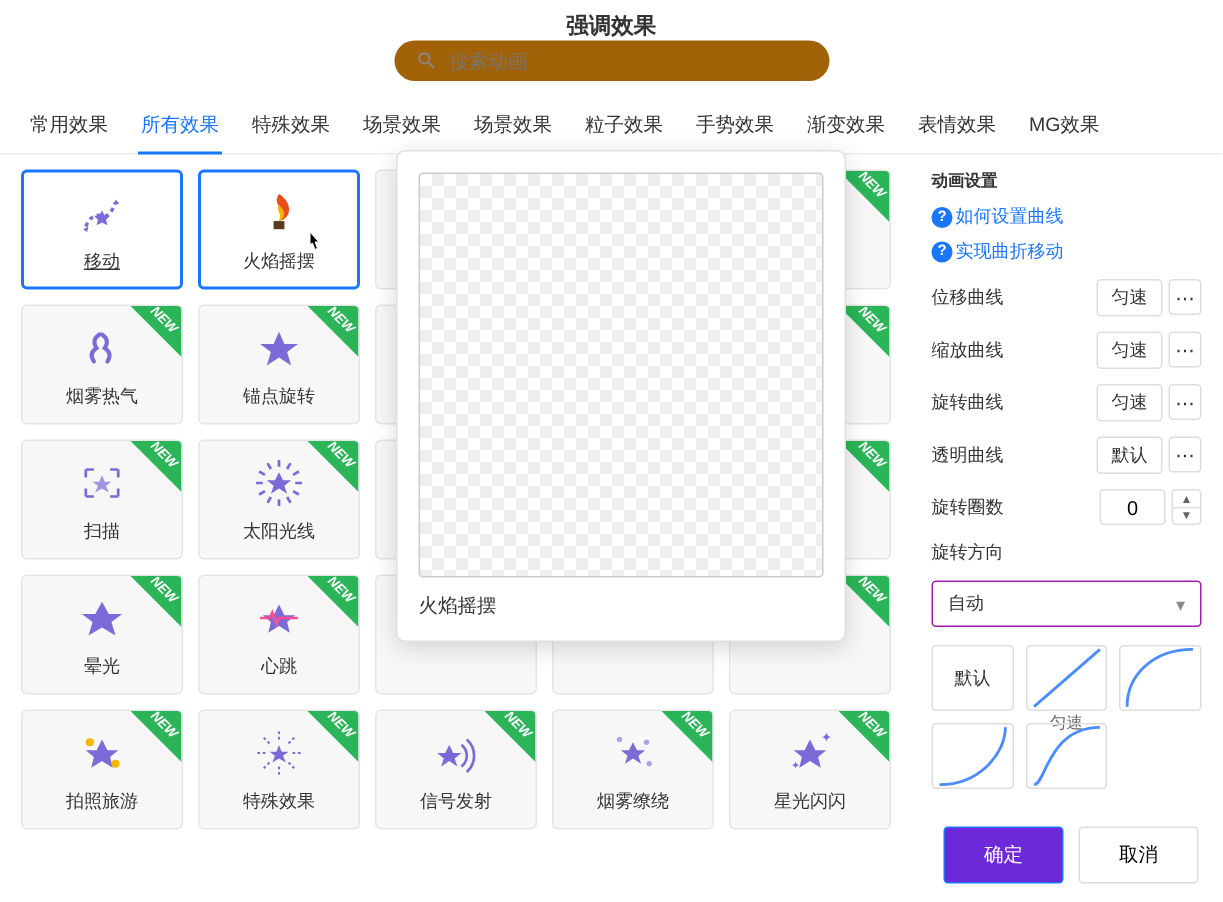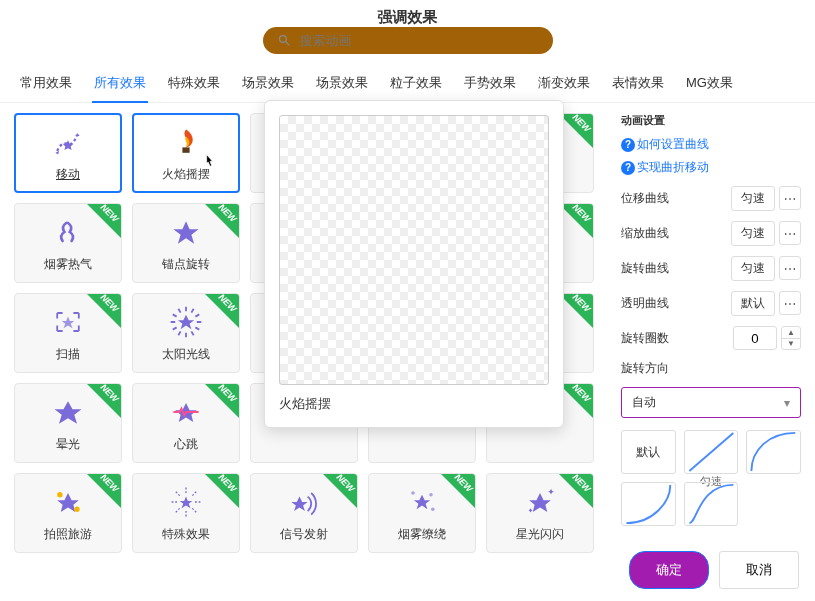--- a/index.html
+++ b/index.html
@@ -41,21 +41,21 @@
 .stepper { border: 1px solid #ddd; width: 20px; height: 24px; border-radius: 3px; display: flex; flex-direction: column; }
 .stepper div { flex: 1; display: flex; align-items: center; justify-content: center; font-size: 8px; color: #666; cursor: pointer; }
 .stepper div:first-child { border-bottom: 1px solid #ddd; }
 .full-sel { width: 100%; border: 1px solid #a21caf; border-radius: 3px; padding: 6px 10px; display: flex; justify-content: space-between; align-items: center; background: #fff; cursor: pointer; margin-bottom: 12px; }
 .preset-grid { display: grid; grid-template-columns: repeat(3, 1fr); gap: 8px; }
 .preset { height: 44px; border: 1px solid #ddd; border-radius: 3px; display: flex; align-items: center; justify-content: center; position: relative; cursor: pointer; }
 .preset svg { width: 100%; height: 100%; }
 .preset-lbl { position: absolute; bottom: -16px; font-size: 11px; color: #666; }
 .footer { position: absolute; bottom: 12px; right: 16px; display: flex; gap: 10px; }
 .btn { padding: 9px 26px; border-radius: 3px; font-size: 13px; cursor: pointer; border: 1px solid #ddd; background: #fff; }
-.btn.primary { background: #a21caf; color: #fff; border-color: #1977ff; border-radius: 16px; }
+.btn.primary { background: #6d28d9; color: #fff; border-color: #1977ff; }
 </style>
 </head>
 <body>
 
 <div class="header">
   <div class="title">强调效果</div>
   <div class="search-box">
     <svg viewBox="0 0 24 24">
         <path d="M15.5 14h-.79l-.28-.27A6.47 6.47 0 0016 9.5 6.5 6.5 0 109.5 16c1.61 0 3.09-.59 4.23-1.57l.27.28v.79l5 4.99L20.49 19l-4.99-5zm-6 0C7.01 14 5 11.99 5 9.5S7.01 5 9.5 5 14 7.01 14 9.5 11.99 14 9.5 14z"></path>
       </svg>

